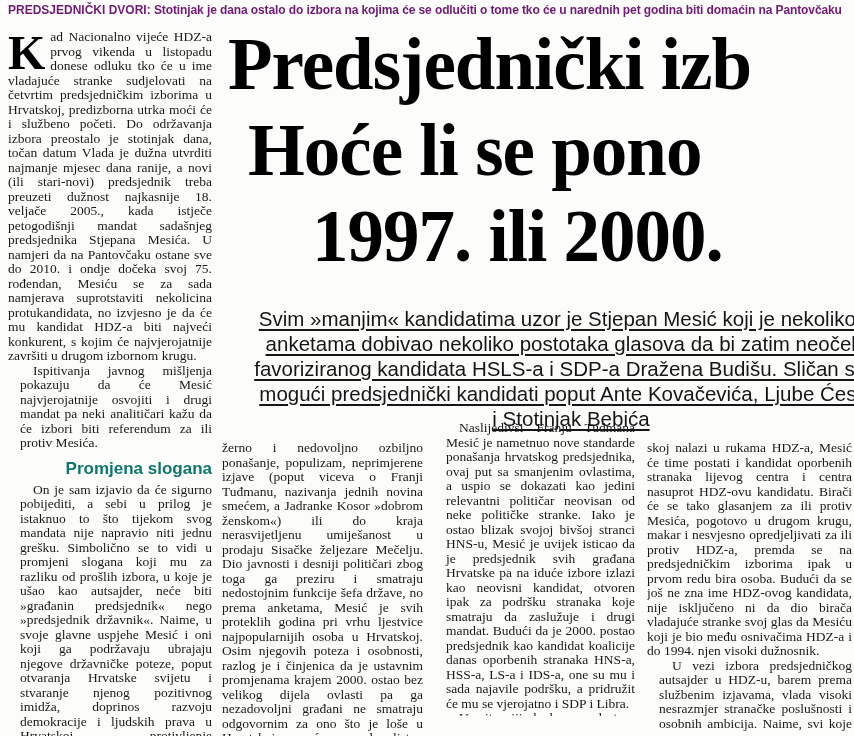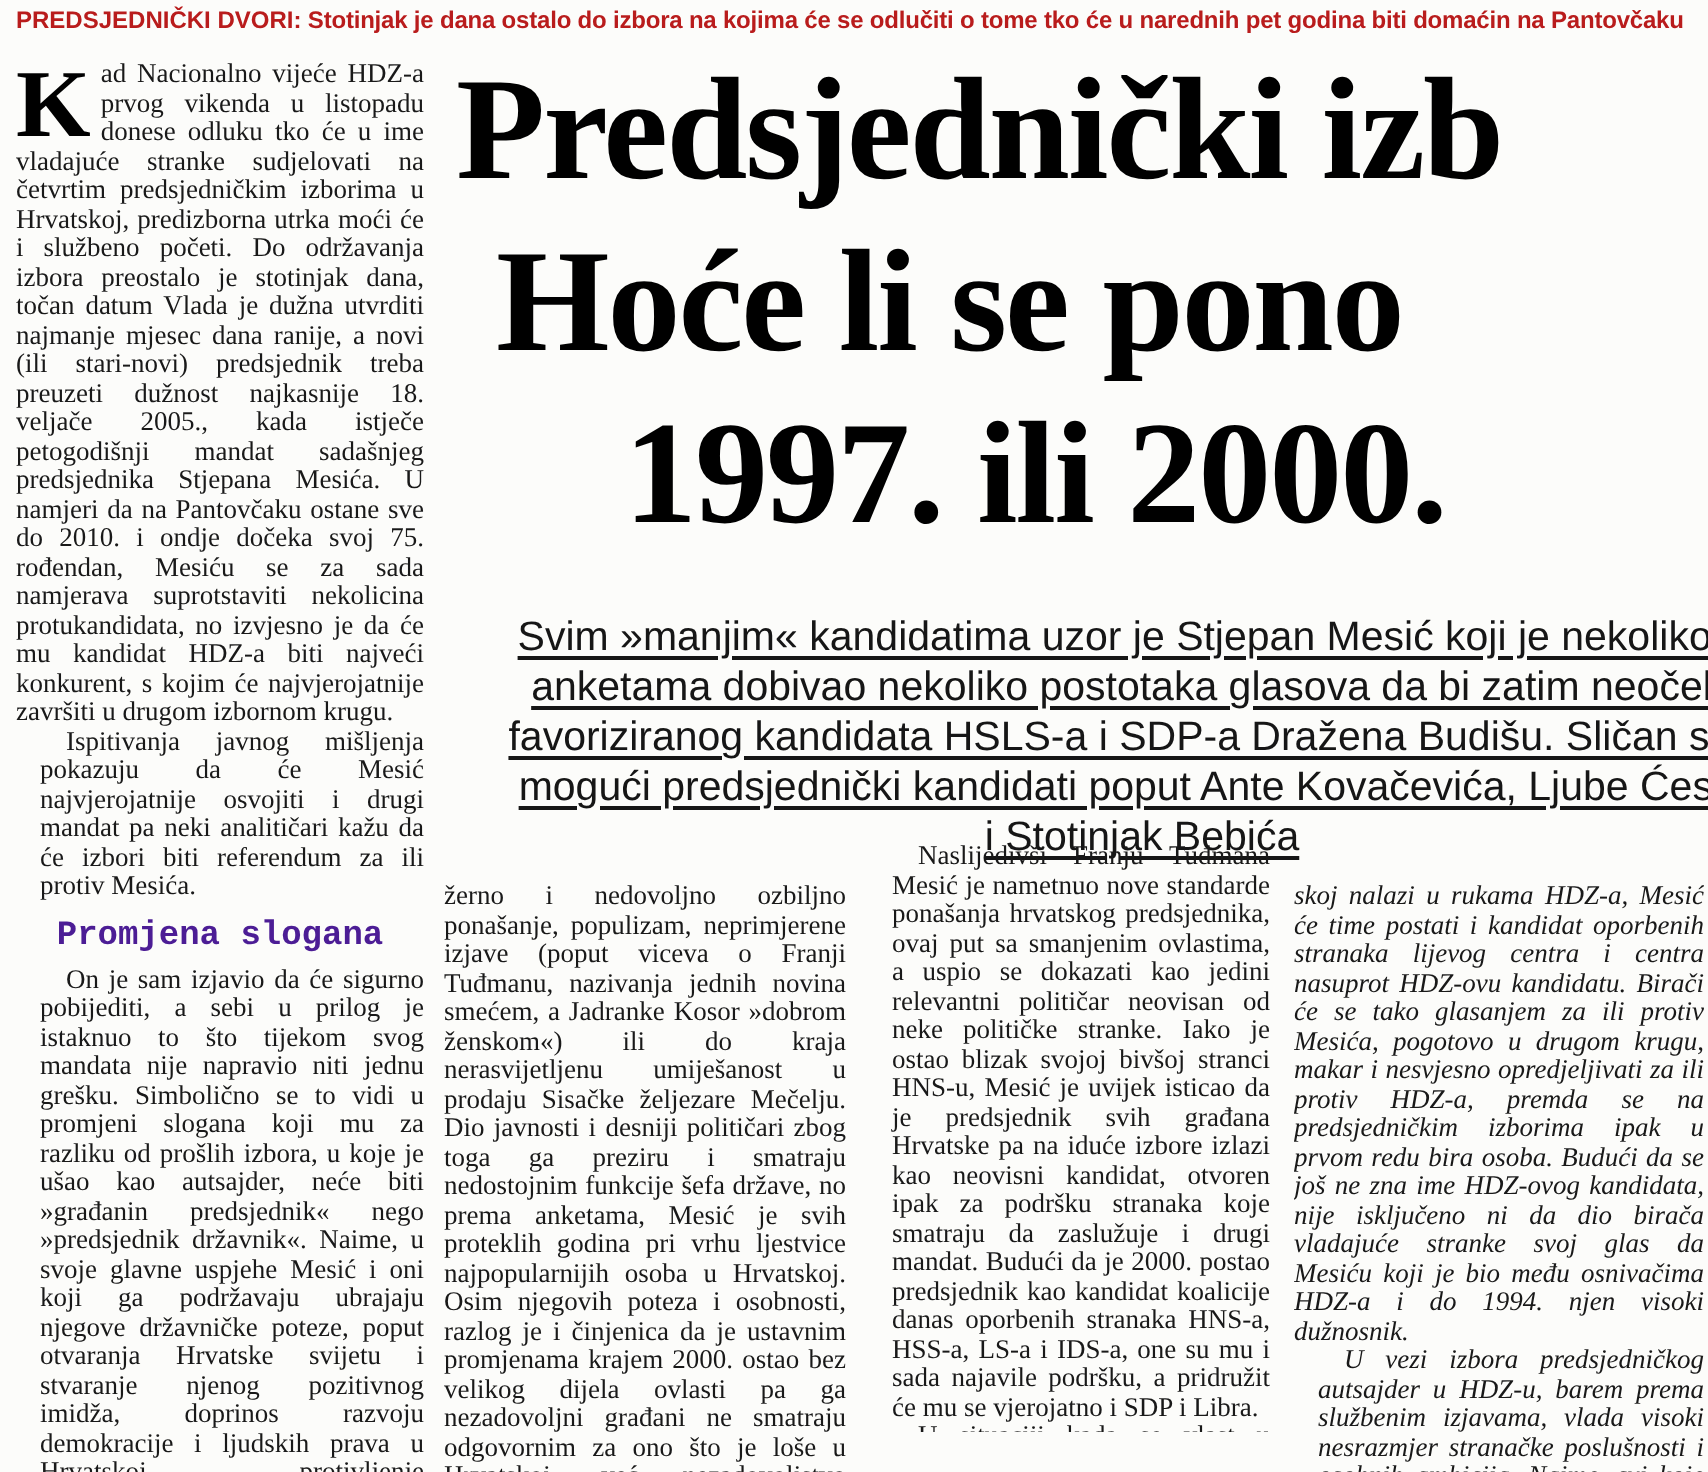--- a/index.html
+++ b/index.html
@@ -4,21 +4,21 @@
 <style>
   html,body{margin:0;padding:0;}
   body{
     width:854px;height:736px;overflow:hidden;position:relative;
     background:#fcfcfa;color:#1b1b1b;
     font-family:"Liberation Serif", serif;
   }
   .kicker{
     position:absolute;top:3px;left:8px;width:690px;
     font-family:"Liberation Sans", sans-serif;font-weight:bold;
-    font-size:12px;letter-spacing:-0.1px;white-space:nowrap;color:#b91c1c;
+    font-size:12px;letter-spacing:-0.1px;white-space:nowrap;color:#701a75;
   }
   
   .headline{
     position:absolute;left:228px;top:22px;width:700px;
     font-family:"Liberation Serif", serif;font-weight:bold;color:#000;
     font-size:73px;line-height:86px;letter-spacing:-1px;
   }
   .headline .hl{white-space:nowrap;}
   .headline .hl2{padding-left:20px;}
   .headline .hl3{padding-left:84px;}
@@ -37,29 +37,29 @@
   
   .col{
     position:absolute;overflow:hidden;
     font-size:13.5px;line-height:14.5px;text-align:justify;color:#191919;
   }
   .col p{margin:0;}
   .col p.indent{text-indent:13px;margin-left:12px;}
   .col1{left:8px;top:30px;width:204px;height:706px;}
   .col2{left:222px;top:441px;width:201px;height:295px;}
   .col3{left:434px;top:421px;width:201px;height:295px;}
-  .col4{left:647px;top:441px;width:205px;height:295px;font-style:italic;}
+  .col4{left:647px;top:441px;width:205px;height:295px;}
   .dropcap{
     float:left;font-weight:bold;font-size:48px;line-height:41px;
     padding:2px 5px 0 0;color:#000;
   }
   .crosshead{
-    font-family:Liberation Mono, monospace;font-weight:bold;
-    font-size:17px;line-height:19px;text-align:center;
-    margin:8px 0 5px 0;color:#4c1d95;
+    font-family:Liberation Sans, sans-serif;font-weight:bold;
+    font-size:17px;line-height:19px;text-align:right;
+    margin:8px 0 5px 0;color:#0f766e;
   }
 </style>
 </head>
 <body>
 
 <div class="kicker"><span style="letter-spacing:0;">PREDSJEDNIČKI DVORI:</span><span> Stotinjak je dana ostalo do izbora na kojima će se odlučiti o tome tko će u narednih pet godina biti domaćin na Pantovčaku</span></div>
 
 <div class="headline">
   <div class="hl hl1">Predsjednički izb</div>
   <div class="hl hl2">Hoće li se pono</div>

